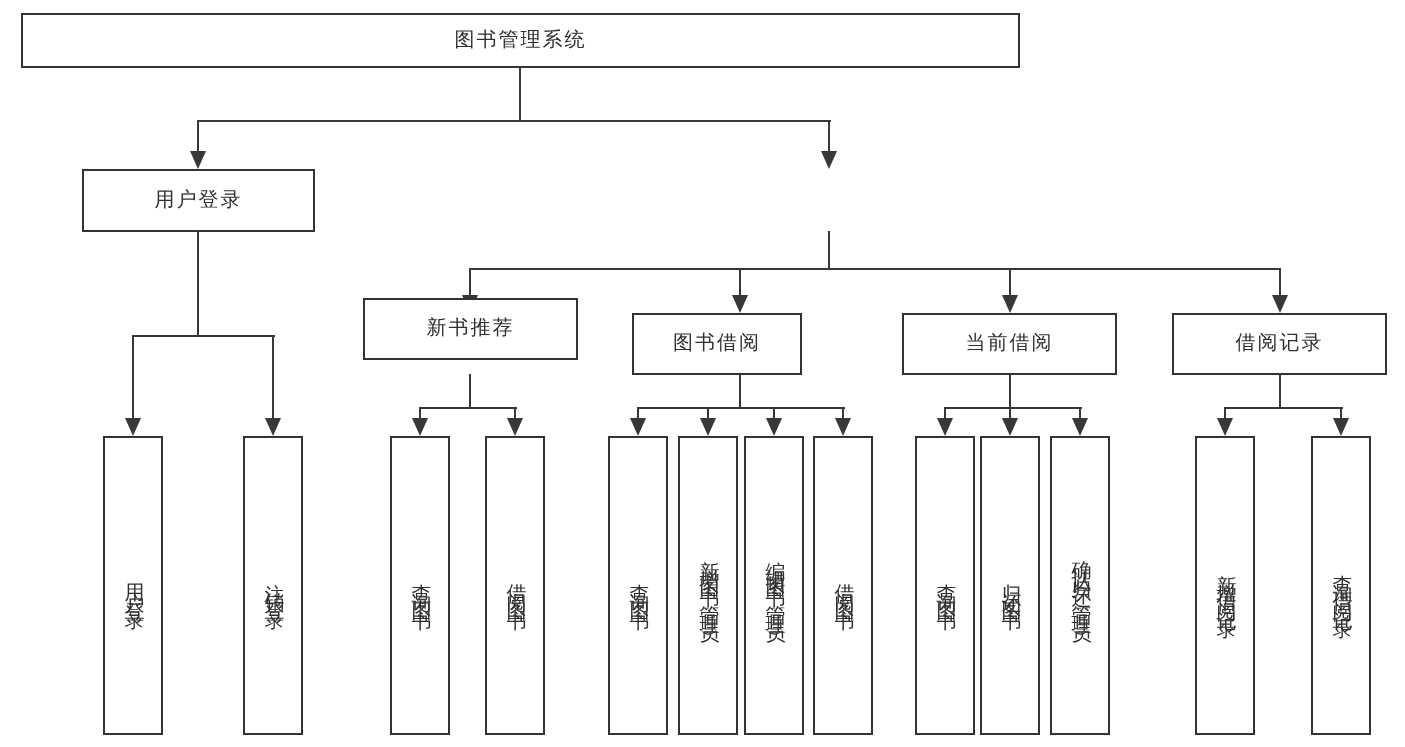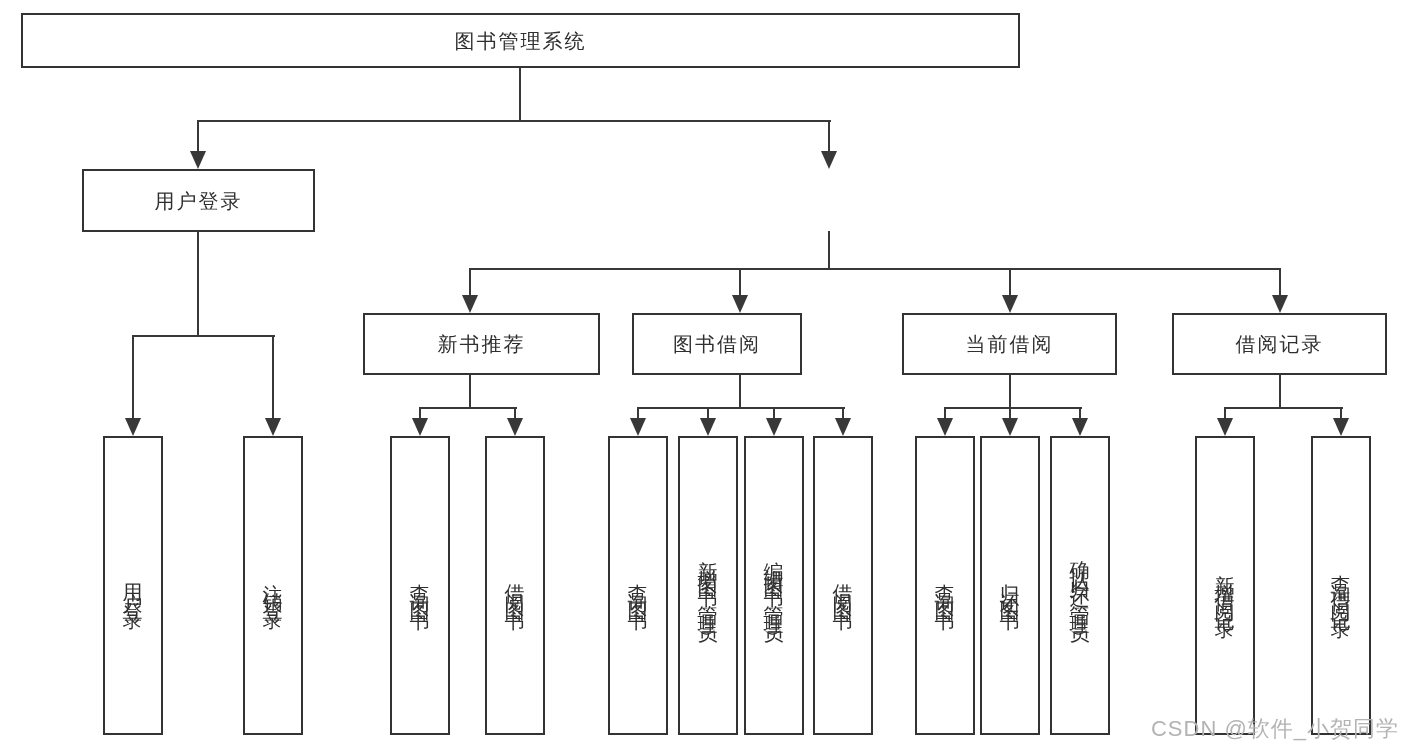--- a/index.html
+++ b/index.html
@@ -10,21 +10,21 @@
     --watermark: #b3b3b3;
     --background: #ffffff;
   }
   html, body { margin: 0; padding: 0; background: var(--background); }
   .stage {
     position: relative;
     width: 1405px;
     height: 747px;
     background: var(--background);
     overflow: hidden;
-    font-family: Liberation Sans, sans-serif;
+    font-family: Liberation Mono, monospace;
     color: var(--text);
     border-radius: 8px;
   }
   .node {
     position: absolute;
     box-sizing: border-box;
     background: #ffffff;
     border: 2px solid var(--box-border);
     display: flex;
     align-items: center;
@@ -86,21 +86,21 @@
   <div class="hl" style="left:470px;top:268px;width:811px"></div>
   <div class="vl" style="left:469px;top:268px;height:28px"></div>
   <div class="ar" style="left:462px;top:295px"></div>
   <div class="vl" style="left:739px;top:268px;height:28px"></div>
   <div class="ar" style="left:732px;top:295px"></div>
   <div class="vl" style="left:1009px;top:268px;height:28px"></div>
   <div class="ar" style="left:1002px;top:295px"></div>
   <div class="vl" style="left:1279px;top:268px;height:28px"></div>
   <div class="ar" style="left:1272px;top:295px"></div>
 
-  <div class="node" style="left:363px;top:313px;width:237px;height:62px">新书推荐</div>
+  <div class="node" style="left:363px;top:298px;width:215px;height:62px">新书推荐</div>
   <div class="node" style="left:632px;top:313px;width:170px;height:62px">图书借阅</div>
   <div class="node" style="left:902px;top:313px;width:215px;height:62px">当前借阅</div>
   <div class="node" style="left:1172px;top:313px;width:215px;height:62px">借阅记录</div>
 
   <div class="vl" style="left:469px;top:374px;height:34px"></div>
   <div class="vl" style="left:739px;top:374px;height:34px"></div>
   <div class="vl" style="left:1009px;top:374px;height:34px"></div>
   <div class="vl" style="left:1279px;top:374px;height:34px"></div>
 
   <div class="hl" style="left:420px;top:407px;width:97px"></div>
@@ -145,15 +145,14 @@
   <div class="node vnode" style="left:744px;top:436px;width:60px;height:299px">编辑图书（管理员）</div>
   <div class="node vnode" style="left:813px;top:436px;width:60px;height:299px">借阅图书</div>
 
   <div class="node vnode" style="left:915px;top:436px;width:60px;height:299px">查询图书</div>
   <div class="node vnode" style="left:980px;top:436px;width:60px;height:299px">归还图书</div>
   <div class="node vnode" style="left:1050px;top:436px;width:60px;height:299px">确认归还（管理员）</div>
 
   <div class="node vnode" style="left:1195px;top:436px;width:60px;height:299px">新增借阅记录</div>
   <div class="node vnode" style="left:1311px;top:436px;width:60px;height:299px">查询借阅记录</div>
 
-  <div class="watermark">CSDN @软件_小贺同学</div>
 
 </div>
 
 </body></html>

